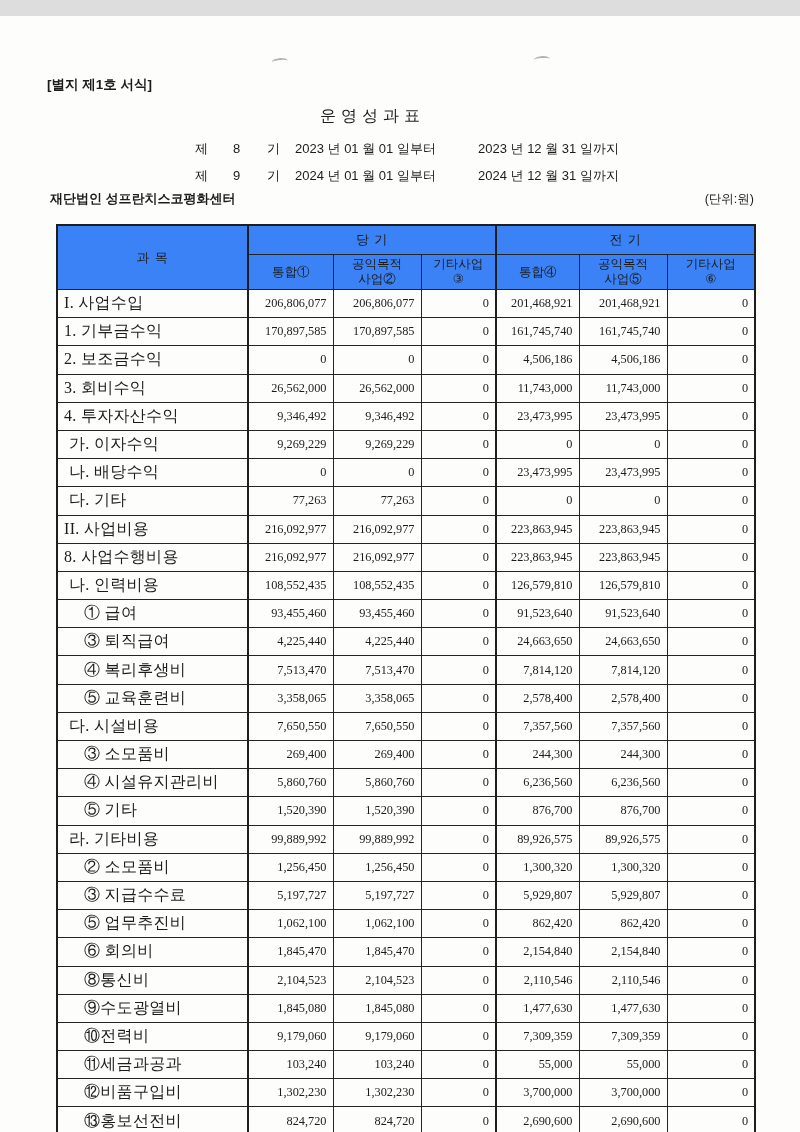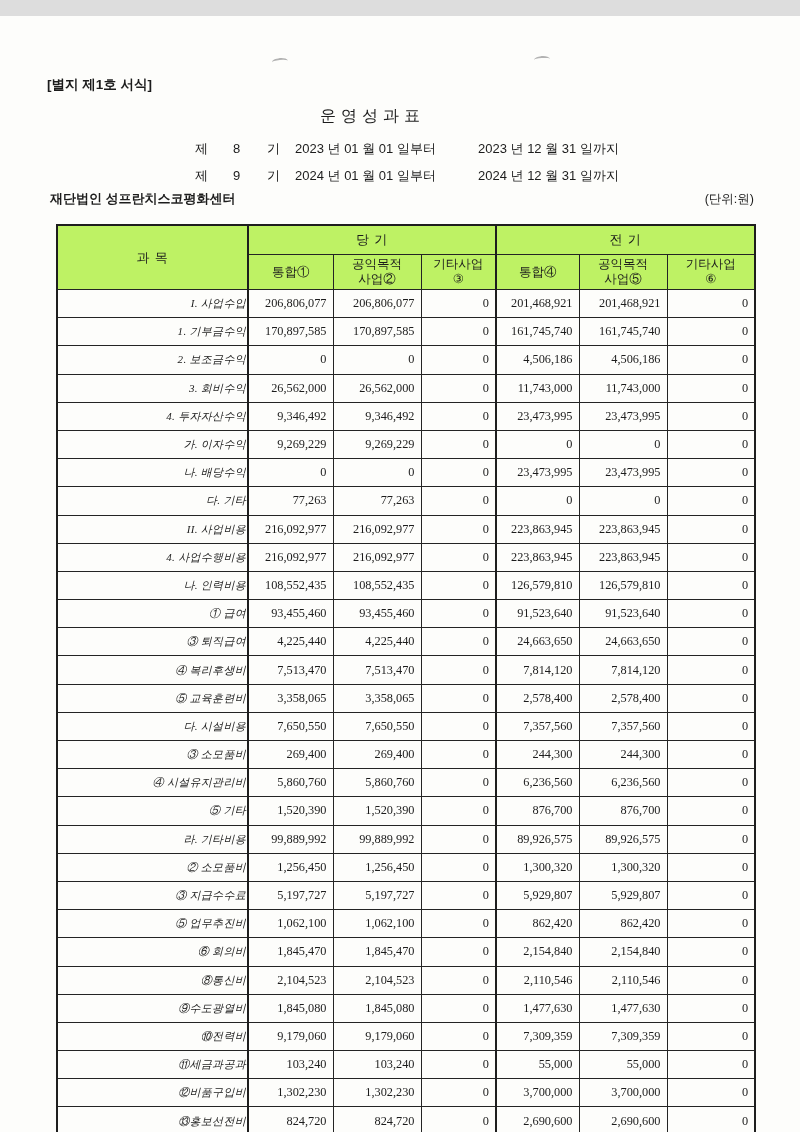--- a/index.html
+++ b/index.html
@@ -61,29 +61,29 @@
     table-layout:fixed;
     border:2.2px solid #1e1e1e;
   }
   table.statement th, table.statement td {
     border:1.5px solid #242424;
     overflow:hidden;
   }
   th.th-subject, th.th-group, th.th-col {
     font-weight:normal; font-size:13px;
     letter-spacing:1px;
-    background:#bef264;
+    background:#3b82f6;
   }
   th.th-group { height:26px; }
   th.th-col { height:32px; white-space:pre-line; line-height:1.2; font-size:12.5px; letter-spacing:0; }
   
   .b-heavy-l { border-left:2px solid #1e1e1e !important; }
 
   tbody td { height:25.2px; }
-  td.lbl { text-align:right; font-size:11px; letter-spacing:.3px;font-style:italic; }
+  td.lbl { text-align:left; font-size:16px; letter-spacing:.3px; }
   td.lbl.ind0 { padding-left:6px; }
   td.lbl.ind1 { padding-left:11px; }
   td.lbl.ind2 { padding-left:26px; }
   td.num {
     text-align:right; font-size:12.3px;
     padding-right:6px;
     font-family:"Liberation Serif","DejaVu Serif",serif;
   }
 
   .scan-band {
@@ -230,21 +230,21 @@
         <tr>
           <td class="lbl ind0">II. 사업비용</td>
           <td class="num b-heavy-l">216,092,977</td>
           <td class="num">216,092,977</td>
           <td class="num">0</td>
           <td class="num b-heavy-l">223,863,945</td>
           <td class="num">223,863,945</td>
           <td class="num">0</td>
         </tr>
         <tr>
-          <td class="lbl ind0">4. 사업수행비용</td>
+          <td class="lbl ind0">8. 사업수행비용</td>
           <td class="num b-heavy-l">216,092,977</td>
           <td class="num">216,092,977</td>
           <td class="num">0</td>
           <td class="num b-heavy-l">223,863,945</td>
           <td class="num">223,863,945</td>
           <td class="num">0</td>
         </tr>
         <tr>
           <td class="lbl ind1">나. 인력비용</td>
           <td class="num b-heavy-l">108,552,435</td>

